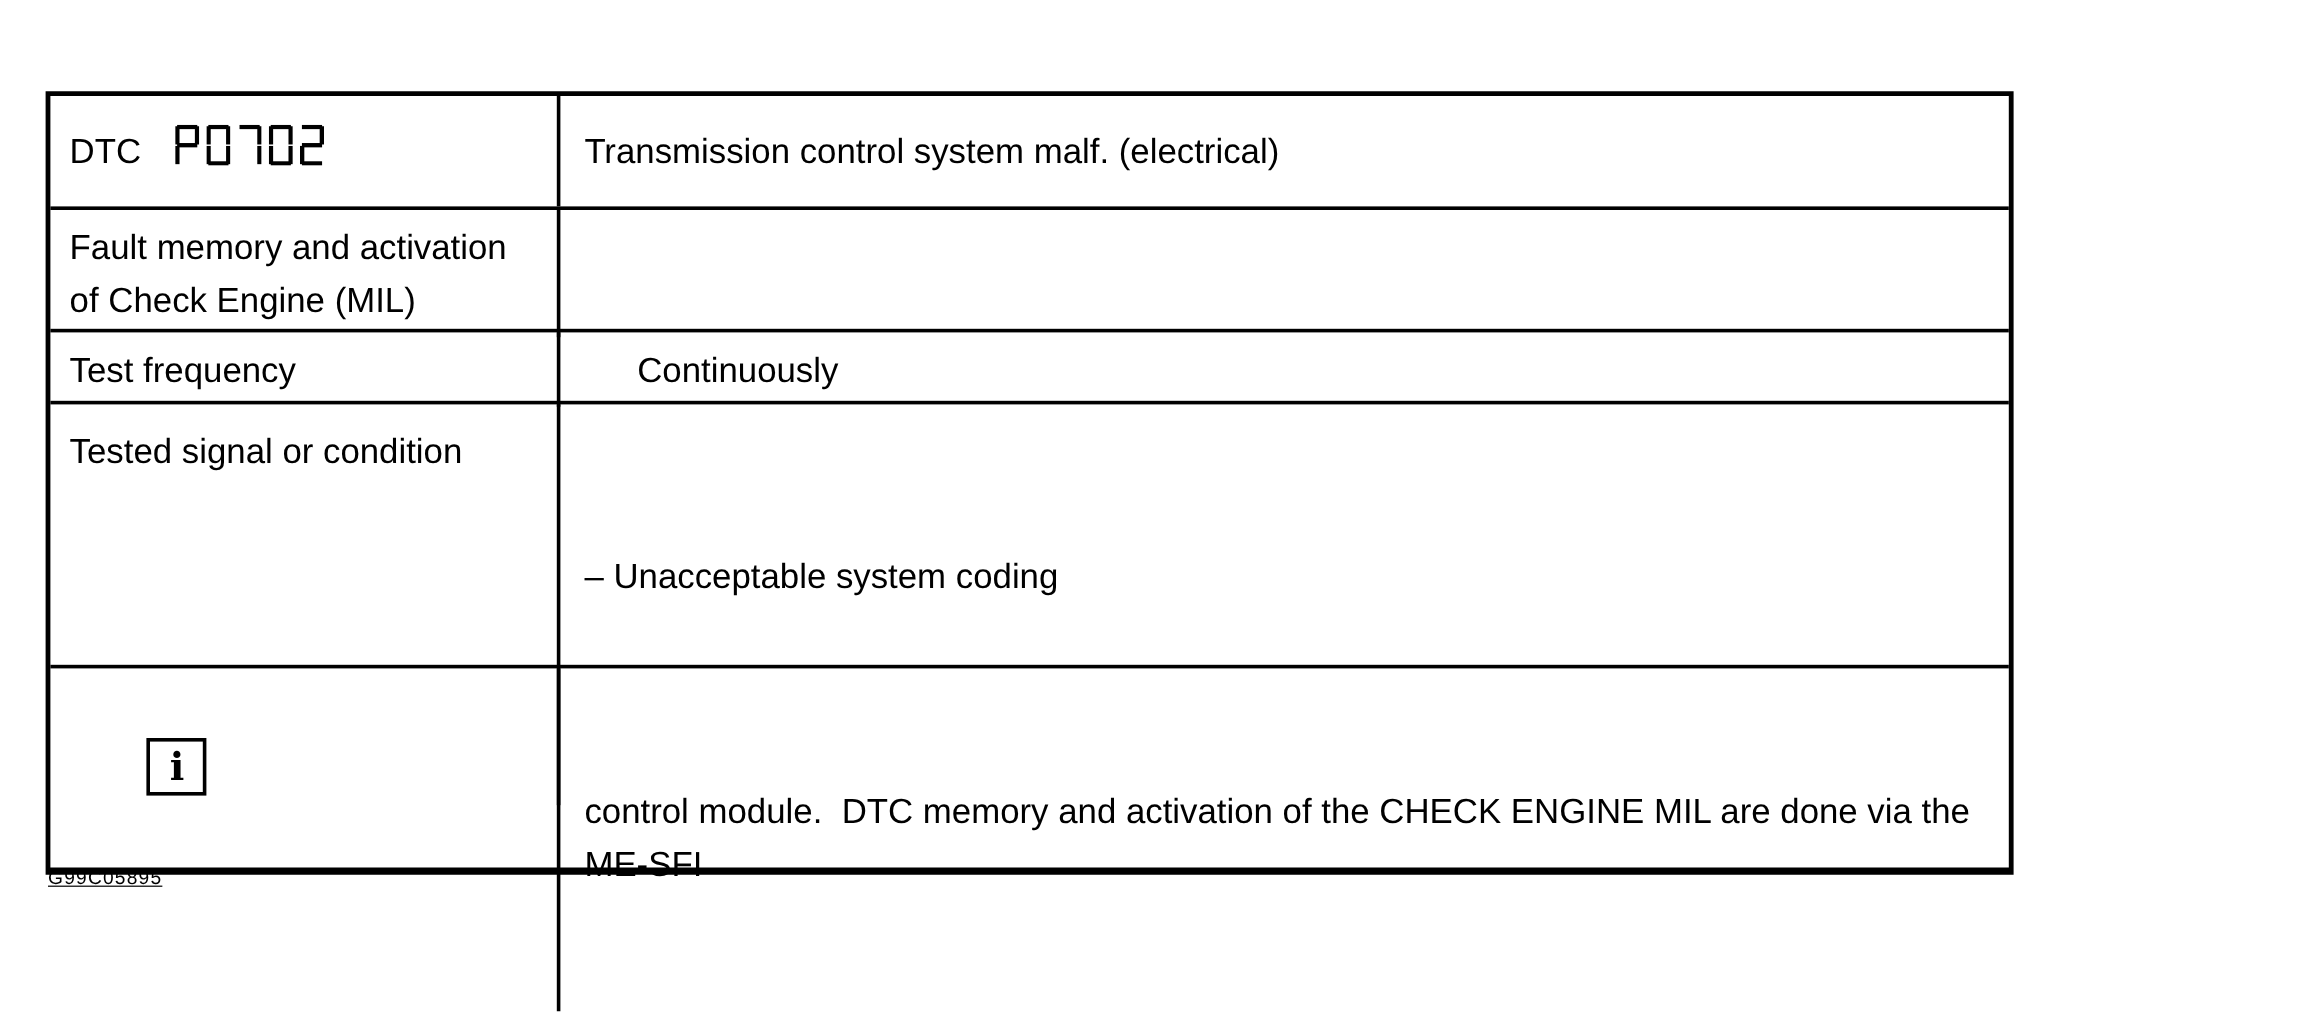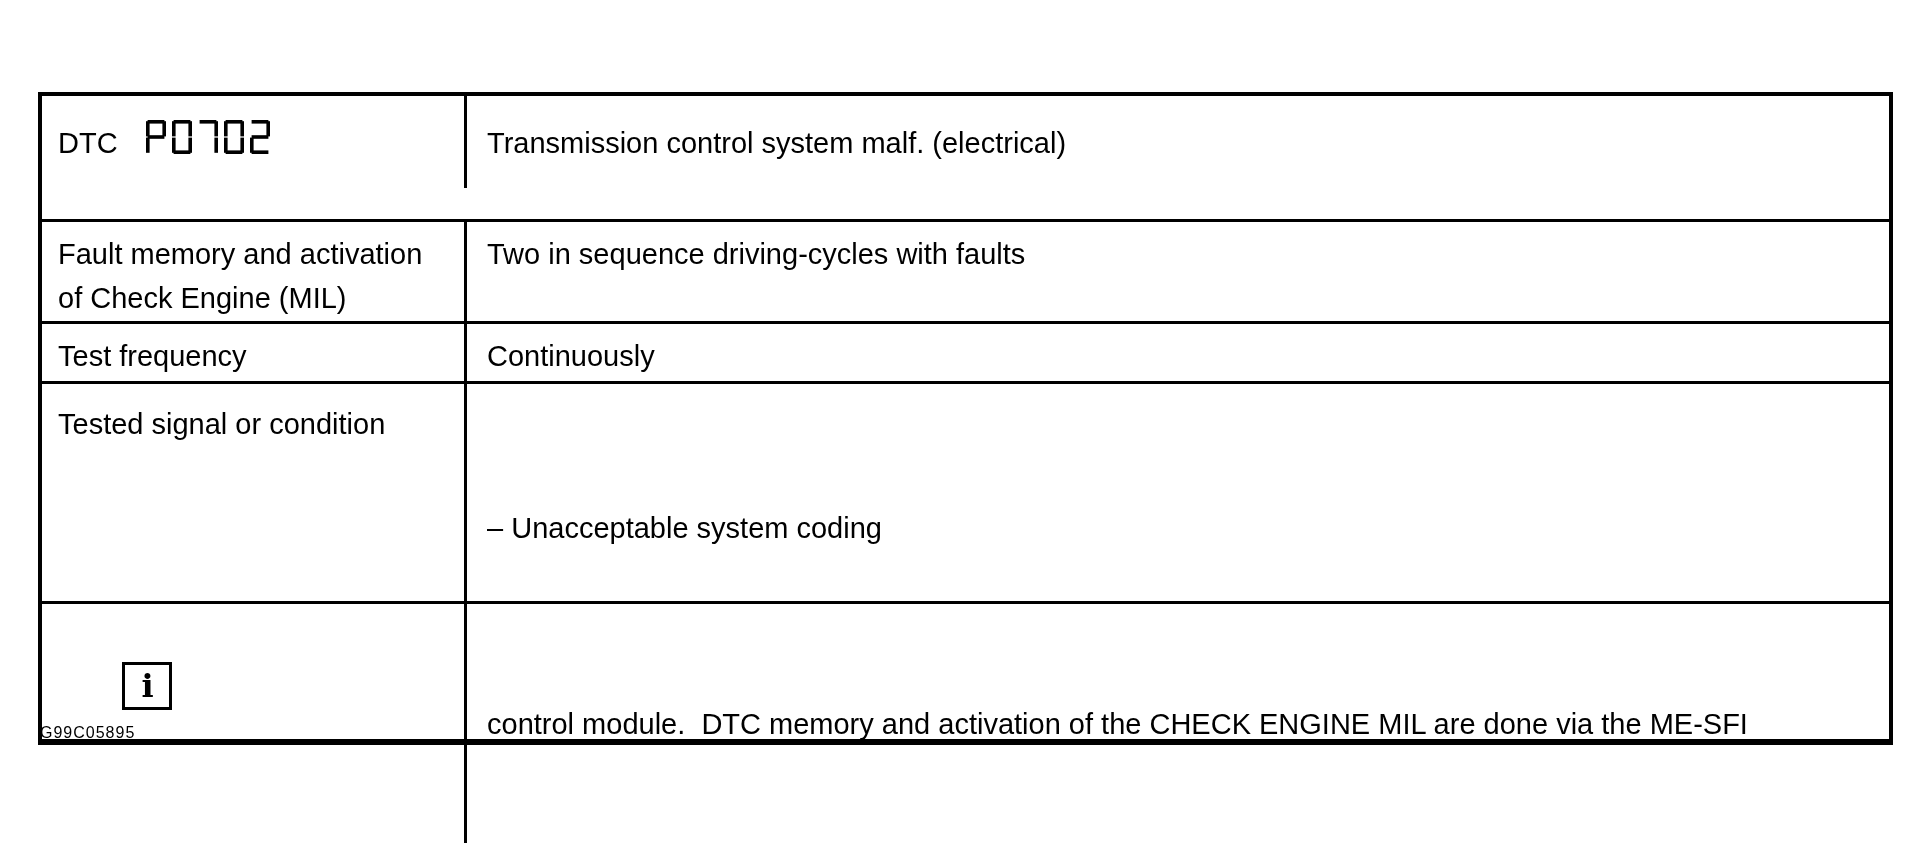--- a/index.html
+++ b/index.html
@@ -5,38 +5,38 @@
   html,body{margin:0;padding:0;background:#ffffff;}
   .page{
     position:relative;
     width:1931px;height:843px;
     background:#ffffff;
     color:#000;
     font-family:"Liberation Sans","DejaVu Sans",sans-serif;
     overflow:hidden;
   }
   .dtc-table{
-    position:absolute;left:38px;top:92px;
-    width:1855px;height:653px;
+    position:absolute;left:38px;top:76px;
+    width:1640px;height:653px;
     box-sizing:border-box;
     border:4px solid #000;
     border-bottom-width:6px;
     display:flex;flex-direction:column;
     background:#fff;
   }
   .row{
     display:grid;
     grid-template-columns:425px 1fr;
     box-sizing:border-box;
     flex:0 0 auto;
   }
   .row + .row{border-top:3px solid #000;}
   .r1{height:92px;}
-  .r2{height:102px;margin-top:31px;}
-  .r3{height:60px;}
+  .r2{height:102px;}
+  .r3{height:60px;gap:44px;}
   .r4{height:220px;}
   .r5{flex:1 1 auto;}
   .cell{
     box-sizing:border-box;
     padding:10px 14px 8px 16px;
     font-size:29px;
     line-height:44px;
     white-space:pre-wrap;
   }
   .cell.label{border-right:3px solid #000;}
@@ -106,21 +106,20 @@
               </svg></span>
         </span>
       </div>
       <div class="cell value vcenter">
         <span>Transmission control system malf. (electrical)</span>
       </div>
     </div>
 
     <div class="row r2">
       <div class="cell label">Fault memory and activation of Check Engine (MIL)</div>
-      <div class="cell value">Two in sequence driving-cycles with faults</div>
     </div>
 
     <div class="row r3">
       <div class="cell label vcenter">
         <span>Test frequency</span>
       </div>
       <div class="cell value vcenter">
         <span>Continuously</span>
       </div>
     </div>

